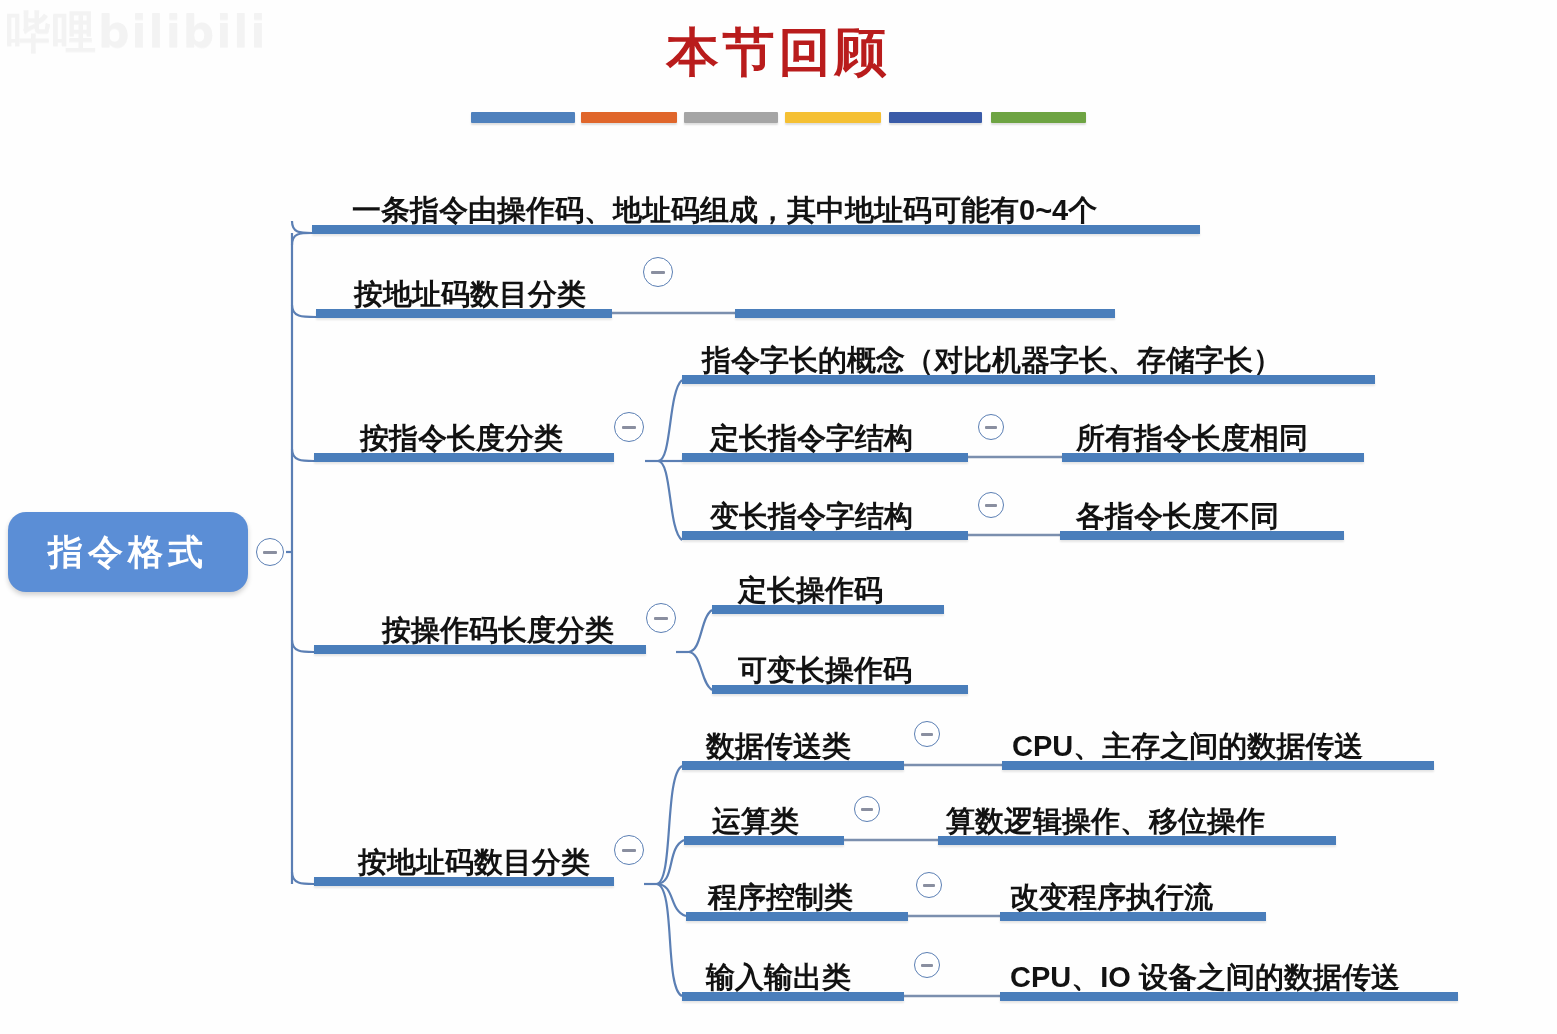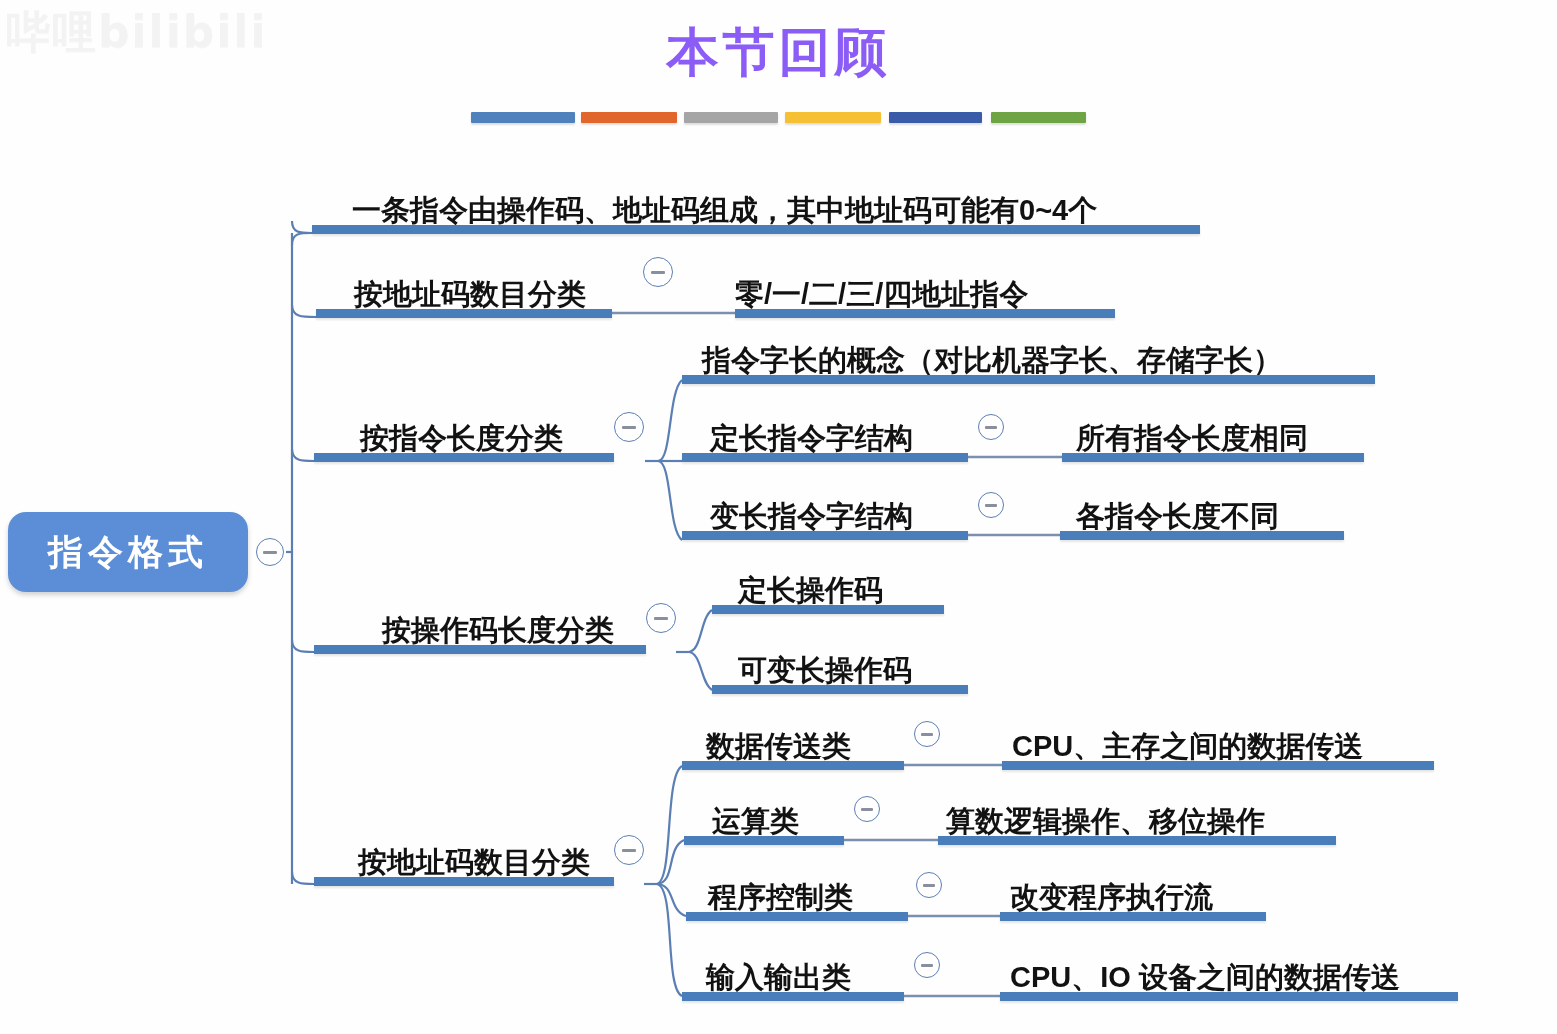--- a/index.html
+++ b/index.html
@@ -17,21 +17,21 @@
     font-family:"DejaVu Sans",sans-serif;
     white-space:nowrap;line-height:60px;user-select:none;
     text-shadow:0 1px 0 #f6f6f6;
     opacity:.85;
   }
 
   
   .title{
     position:absolute;left:0;top:18px;width:1557px;text-align:center;
     font-family:"Liberation Serif","DejaVu Serif",serif;
-    font-size:52px;font-weight:700;color:#8b5cf6;letter-spacing:4px;
+    font-size:52px;font-weight:700;color:#b91c1c;letter-spacing:4px;
   }
   .rule-row{
     position:absolute;top:112px;left:471px;width:640px;height:14px;
   }
   .rule{
     position:absolute;top:0;height:11px;border-radius:1px;
     box-shadow:0 2px 2px rgba(0,0,0,.13);
   }
 
   
@@ -142,21 +142,20 @@
 
   <div class="node" style="left:316px;top:256px;width:296px;height:62px;">
     <div class="node-text" style="font-size:29px;left:38px;">按地址码数目分类</div>
     <div class="node-bar" style="width:296px;"></div>
   </div>
   <div class="toggle" style="left:643px;top:257px;"></div>
   <svg class="links" viewBox="0 0 1557 1034" preserveAspectRatio="none">
     <path d="M612,313 L735,313" stroke="#7b8fae" stroke-width="2.4" fill="none"></path>
   </svg>
   <div class="node" style="left:735px;top:256px;width:380px;height:62px;">
-    <div class="node-text" style="font-size:29px;left:0px;">零/一/二/三/四地址指令</div>
     <div class="node-bar" style="width:380px;"></div>
   </div>
 
   <div class="node" style="left:314px;top:400px;width:300px;height:62px;">
     <div class="node-text" style="font-size:29px;left:46px;font-family:Liberation Serif, serif;">按指令长度分类</div>
     <div class="node-bar" style="width:300px;"></div>
   </div>
   <div class="toggle" style="left:614px;top:412px;"></div>
 
   <div class="node" style="left:314px;top:592px;width:332px;height:62px;">

